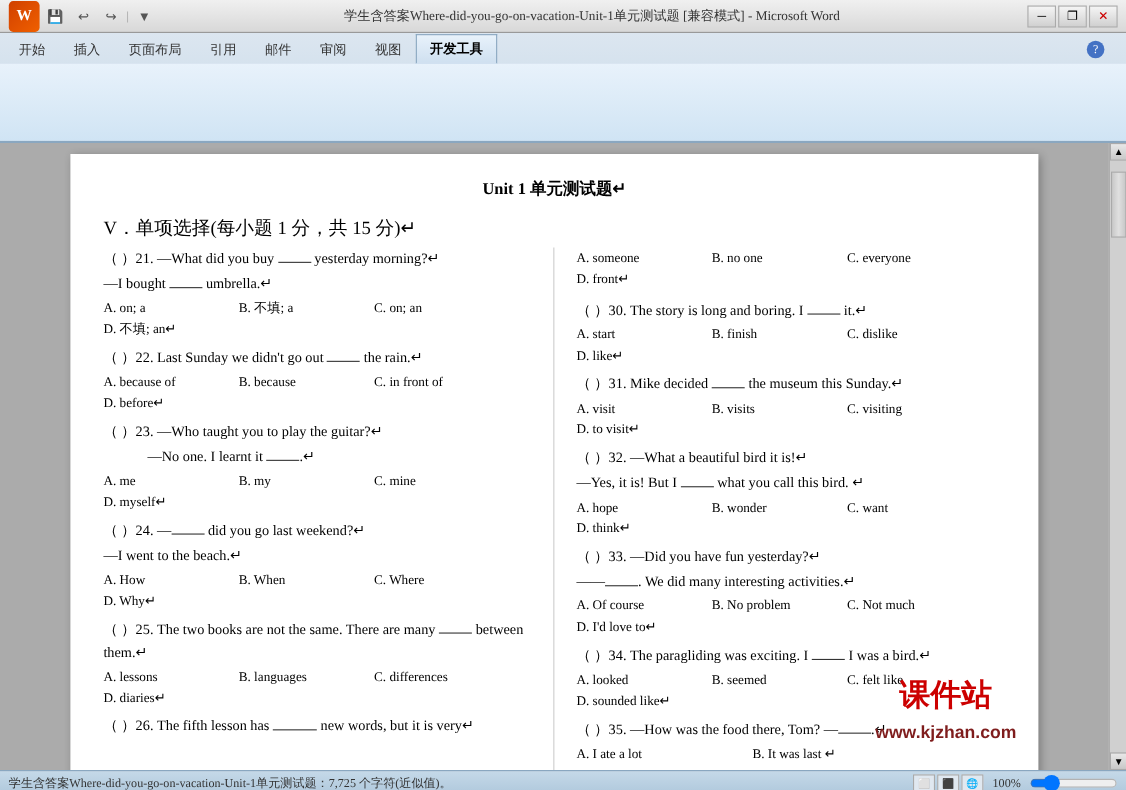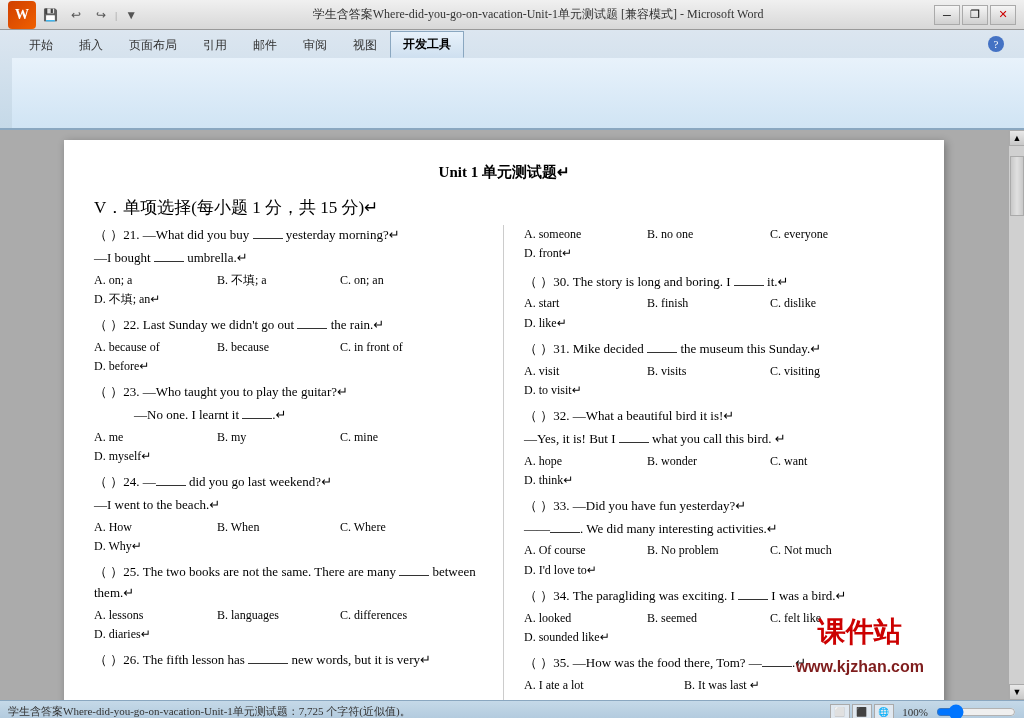--- a/index.html
+++ b/index.html
@@ -37,21 +37,20 @@
     }
     
     
     .quick-access { display: flex; align-items: center; gap: 3px; }
     .qa-btn { width: 22px; height: 22px; border: none; background: transparent; cursor: pointer; font-size: 12px; color: #555; }
     
     
     .ribbon {
       background: linear-gradient(to bottom, #dce6f0, #c5d9e8);
       border-bottom: 2px solid #8aa7c0;
-      padding-left: 12px;
     }
     .ribbon-tabs {
       display: flex;
       height: 28px;
       align-items: flex-end;
       padding-left: 4px;
     }
     .ribbon-tab {
       padding: 4px 12px;
       font-size: 12px;

